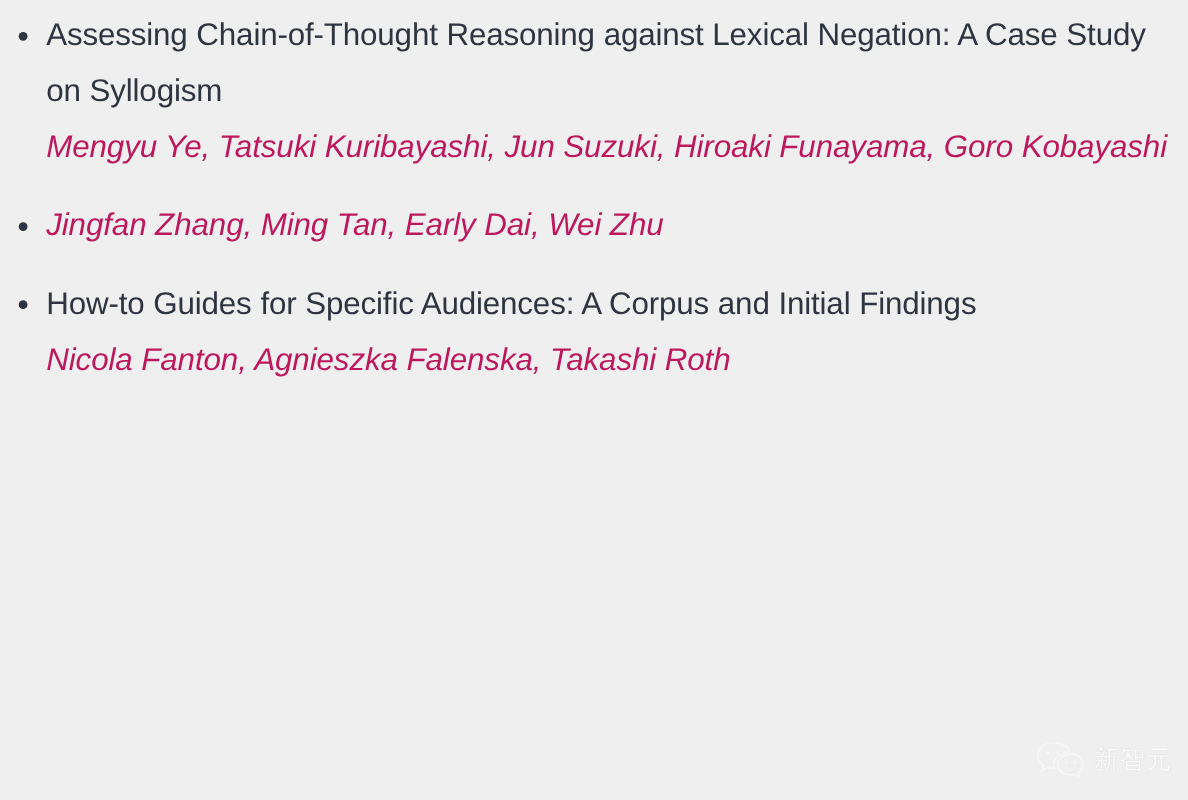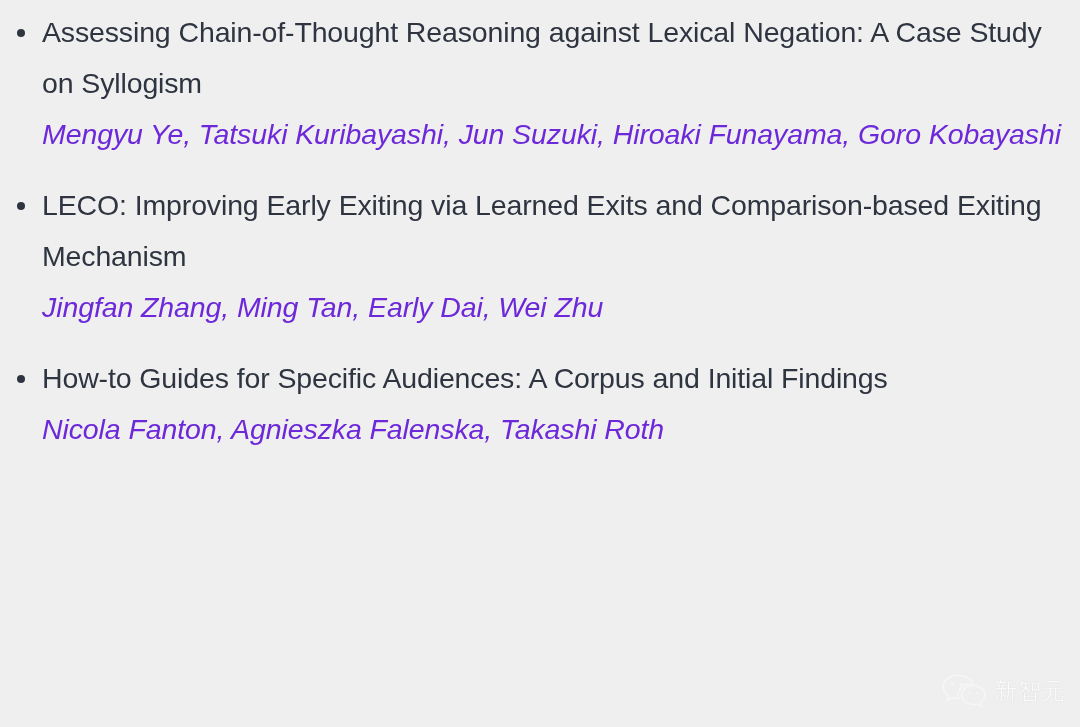--- a/index.html
+++ b/index.html
@@ -49,21 +49,21 @@
     color: #2e3440;
     font-weight: 400;
     letter-spacing: -0.15px;
     word-spacing: 0.2px;
   }
 
   .paper-authors {
     display: block;
     font-size: 28.5px;
     line-height: 51px;
-    color: #6d28d9;
+    color: #be185d;
     font-style: italic;
     font-weight: 400;
     letter-spacing: -0.1px;
   }
 
   
   #watermark {
     position: absolute;
     right: 14px;
     bottom: 18px;
@@ -93,21 +93,20 @@
 
   <li class="paper-item">
     <span class="bullet-icon"></span>
     <span class="paper-title">Assessing Chain-of-Thought Reasoning against Lexical Negation: A Case Study on Syllogism</span>
     <span class="paper-authors">Mengyu Ye, Tatsuki Kuribayashi, Jun Suzuki, Hiroaki Funayama, Goro Kobayashi</span>
   </li>
 
 
   <li class="paper-item">
     <span class="bullet-icon"></span>
-    <span class="paper-title">LECO: Improving Early Exiting via Learned Exits and Comparison-based Exiting Mechanism</span>
     <span class="paper-authors">Jingfan Zhang, Ming Tan, Early Dai, Wei Zhu</span>
   </li>
 
   <li class="paper-item">
     <span class="bullet-icon"></span>
     <span class="paper-title">How-to Guides for Specific Audiences: A Corpus and Initial Findings</span>
     <span class="paper-authors">Nicola Fanton, Agnieszka Falenska, Takashi Roth</span>
   </li>
 
 </ul>

